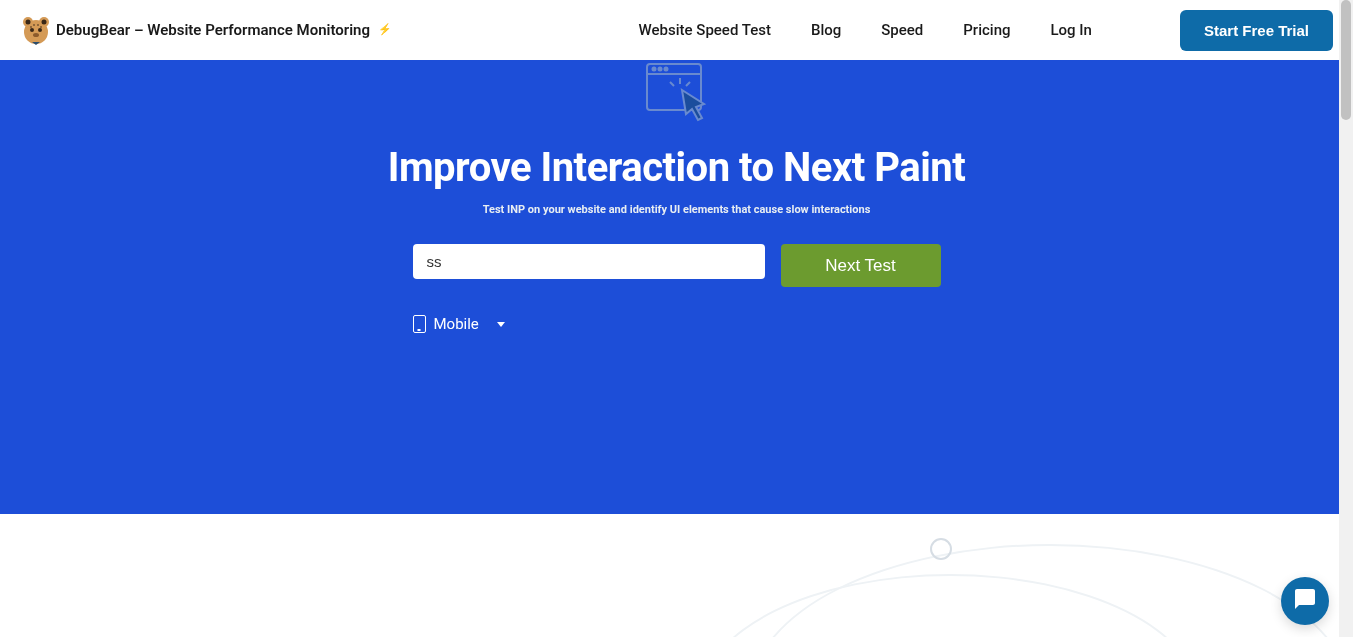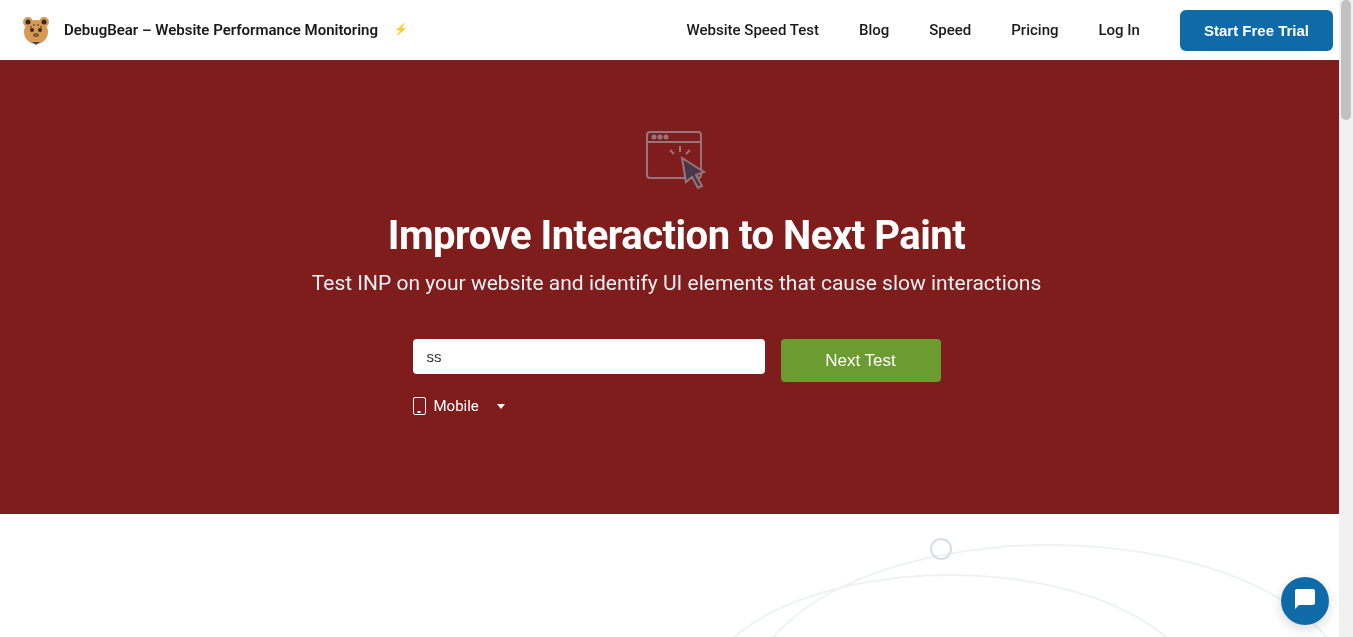--- a/index.html
+++ b/index.html
@@ -20,21 +20,21 @@
       height: 60px;
       display: flex;
       align-items: center;
       justify-content: space-between;
       padding: 0 20px;
       background: #fff;
     }
     .brand {
       display: flex;
       align-items: center;
-      gap: 12px;
+      gap: 4px;
     }
     .logo {
       width: 32px;
       height: 32px;
       position: relative;
     }
     .logo svg {
       width: 100%;
       height: 100%;
     }
@@ -64,49 +64,49 @@
     }
     .cta-button {
       background: #0e6ba8;
       color: #fff;
       font-size: 15px;
       font-weight: 600;
       padding: 12px 24px;
       border-radius: 6px;
       border: none;
       cursor: pointer;
+      margin-left: 48px;
     }
     
     .hero {
-      background: #7f1d1d;
+      background: #1d4ed8;
       height: 454px;
       display: flex;
       flex-direction: column;
       align-items: center;
-      padding-top: 68px;
       color: #fff;
     }
     .hero-icon {
       width: 70px;
       height: 66px;
       margin-bottom: 18px;
       opacity: 0.55;
     }
     .hero-title {
       font-size: 40px;
       font-weight: 700;
       letter-spacing: -0.5px;
       margin-bottom: 12px;
       color: #fff;
     }
     .hero-subtitle {
-      font-size: 21px;
-      font-weight: 400;
+      font-size: 11px;
+      font-weight: 700;
       color: #e8eef2;
-      margin-bottom: 44px;
+      margin-bottom: 28px;
     }
     .test-form {
       display: flex;
       gap: 16px;
       align-items: stretch;
     }
     .url-input {
       width: 352px;
       height: 35px;
       border-radius: 4px;
@@ -122,21 +122,21 @@
       height: 43px;
       background: #6c9b2f;
       color: #fff;
       font-size: 17px;
       font-weight: 500;
       border: none;
       border-radius: 4px;
       cursor: pointer;
     }
     .device-row {
-      margin-top: 15px;
+      margin-top: 28px;
       align-self: flex-start;
       margin-left: calc(50% - 264px);
       display: flex;
       align-items: center;
       gap: 8px;
       color: #fff;
       font-size: 15px;
       cursor: pointer;
       justify-content: flex-end;
     }

